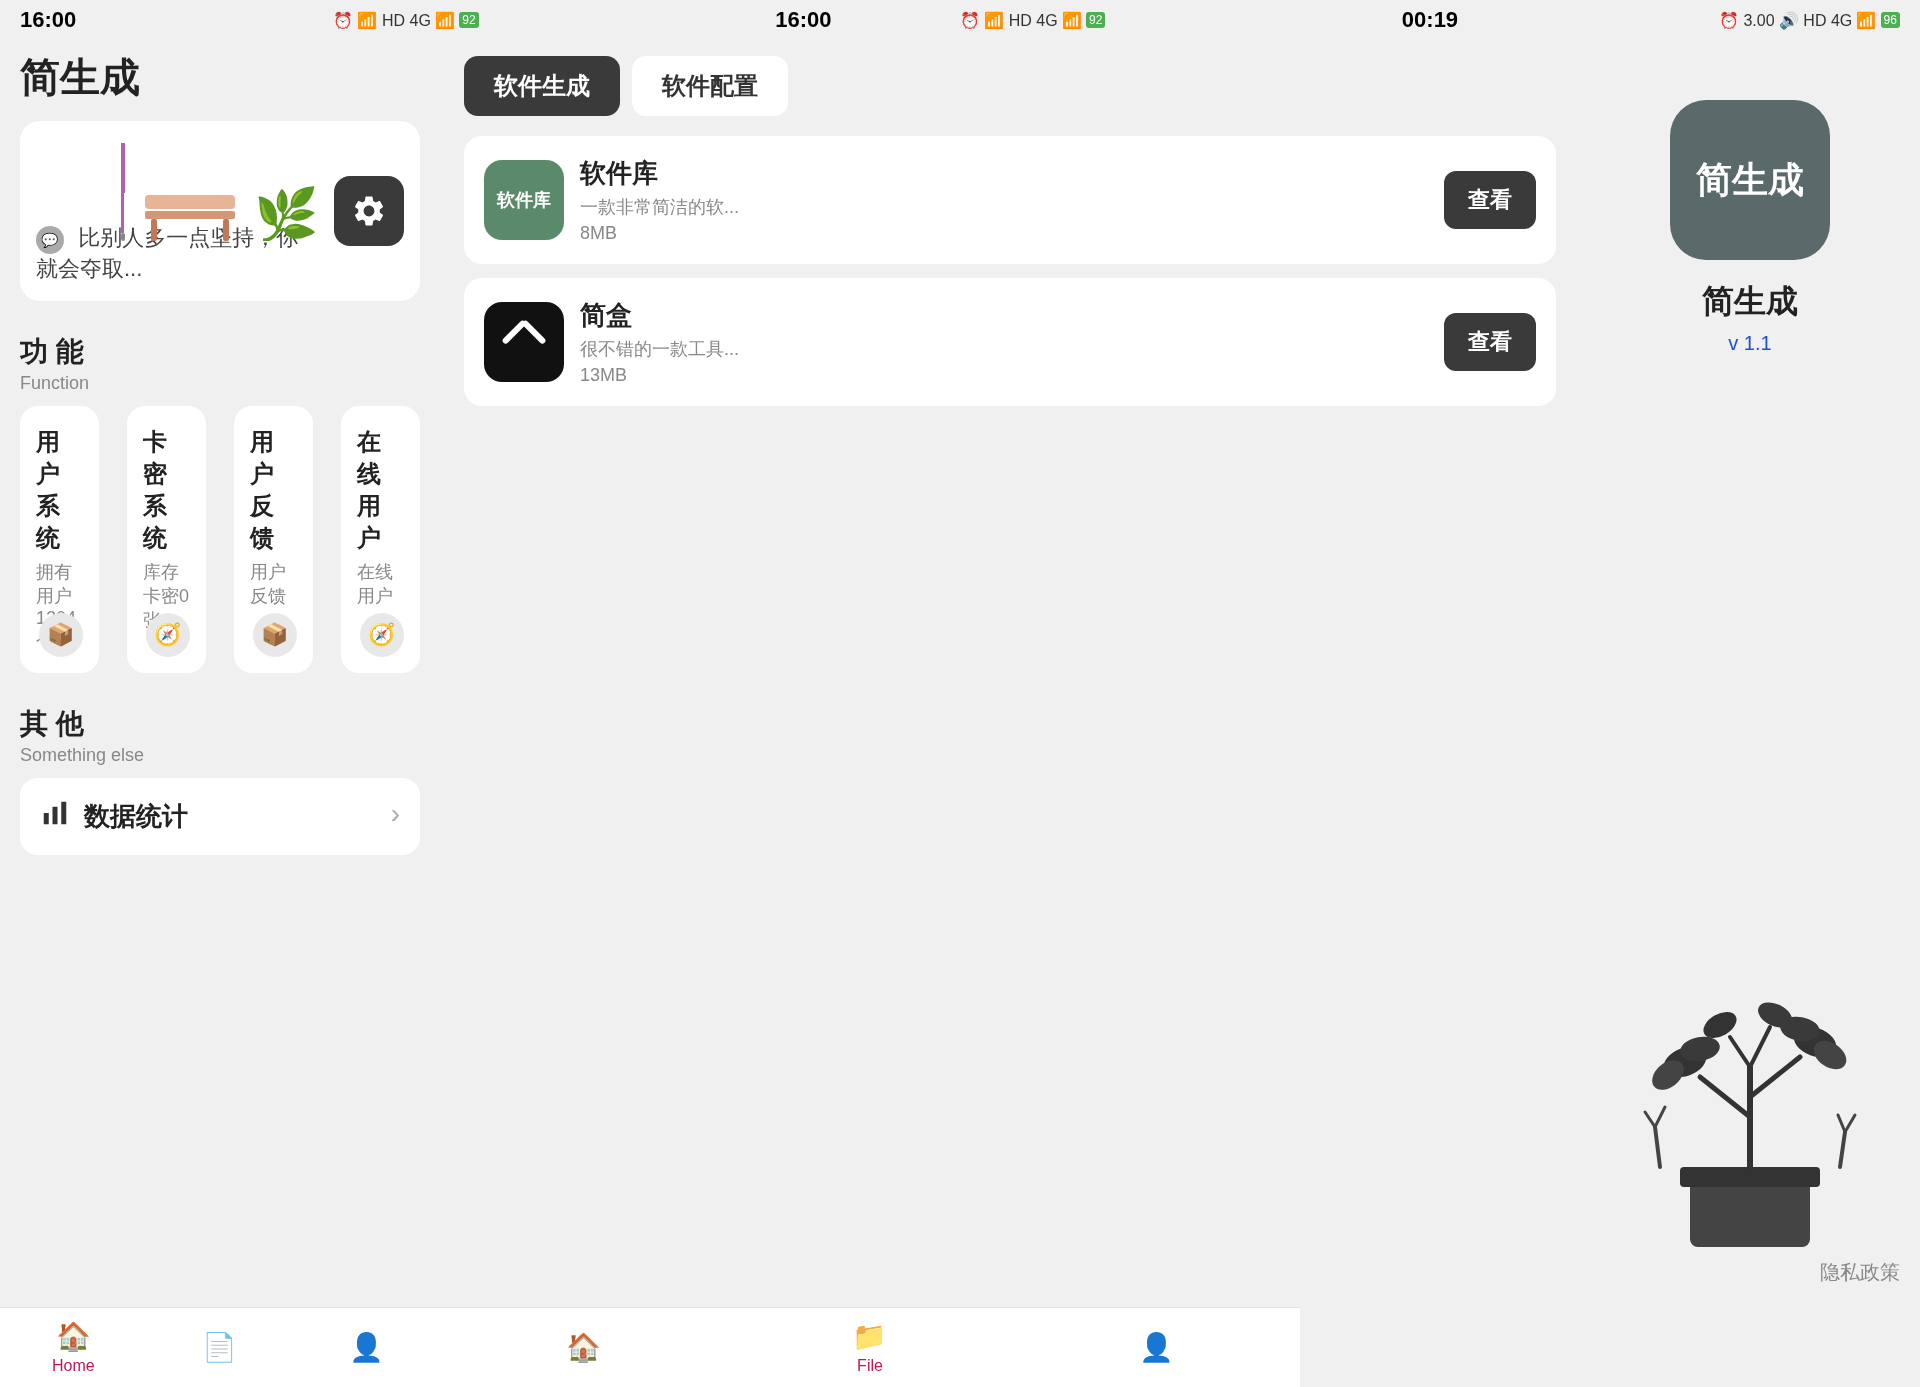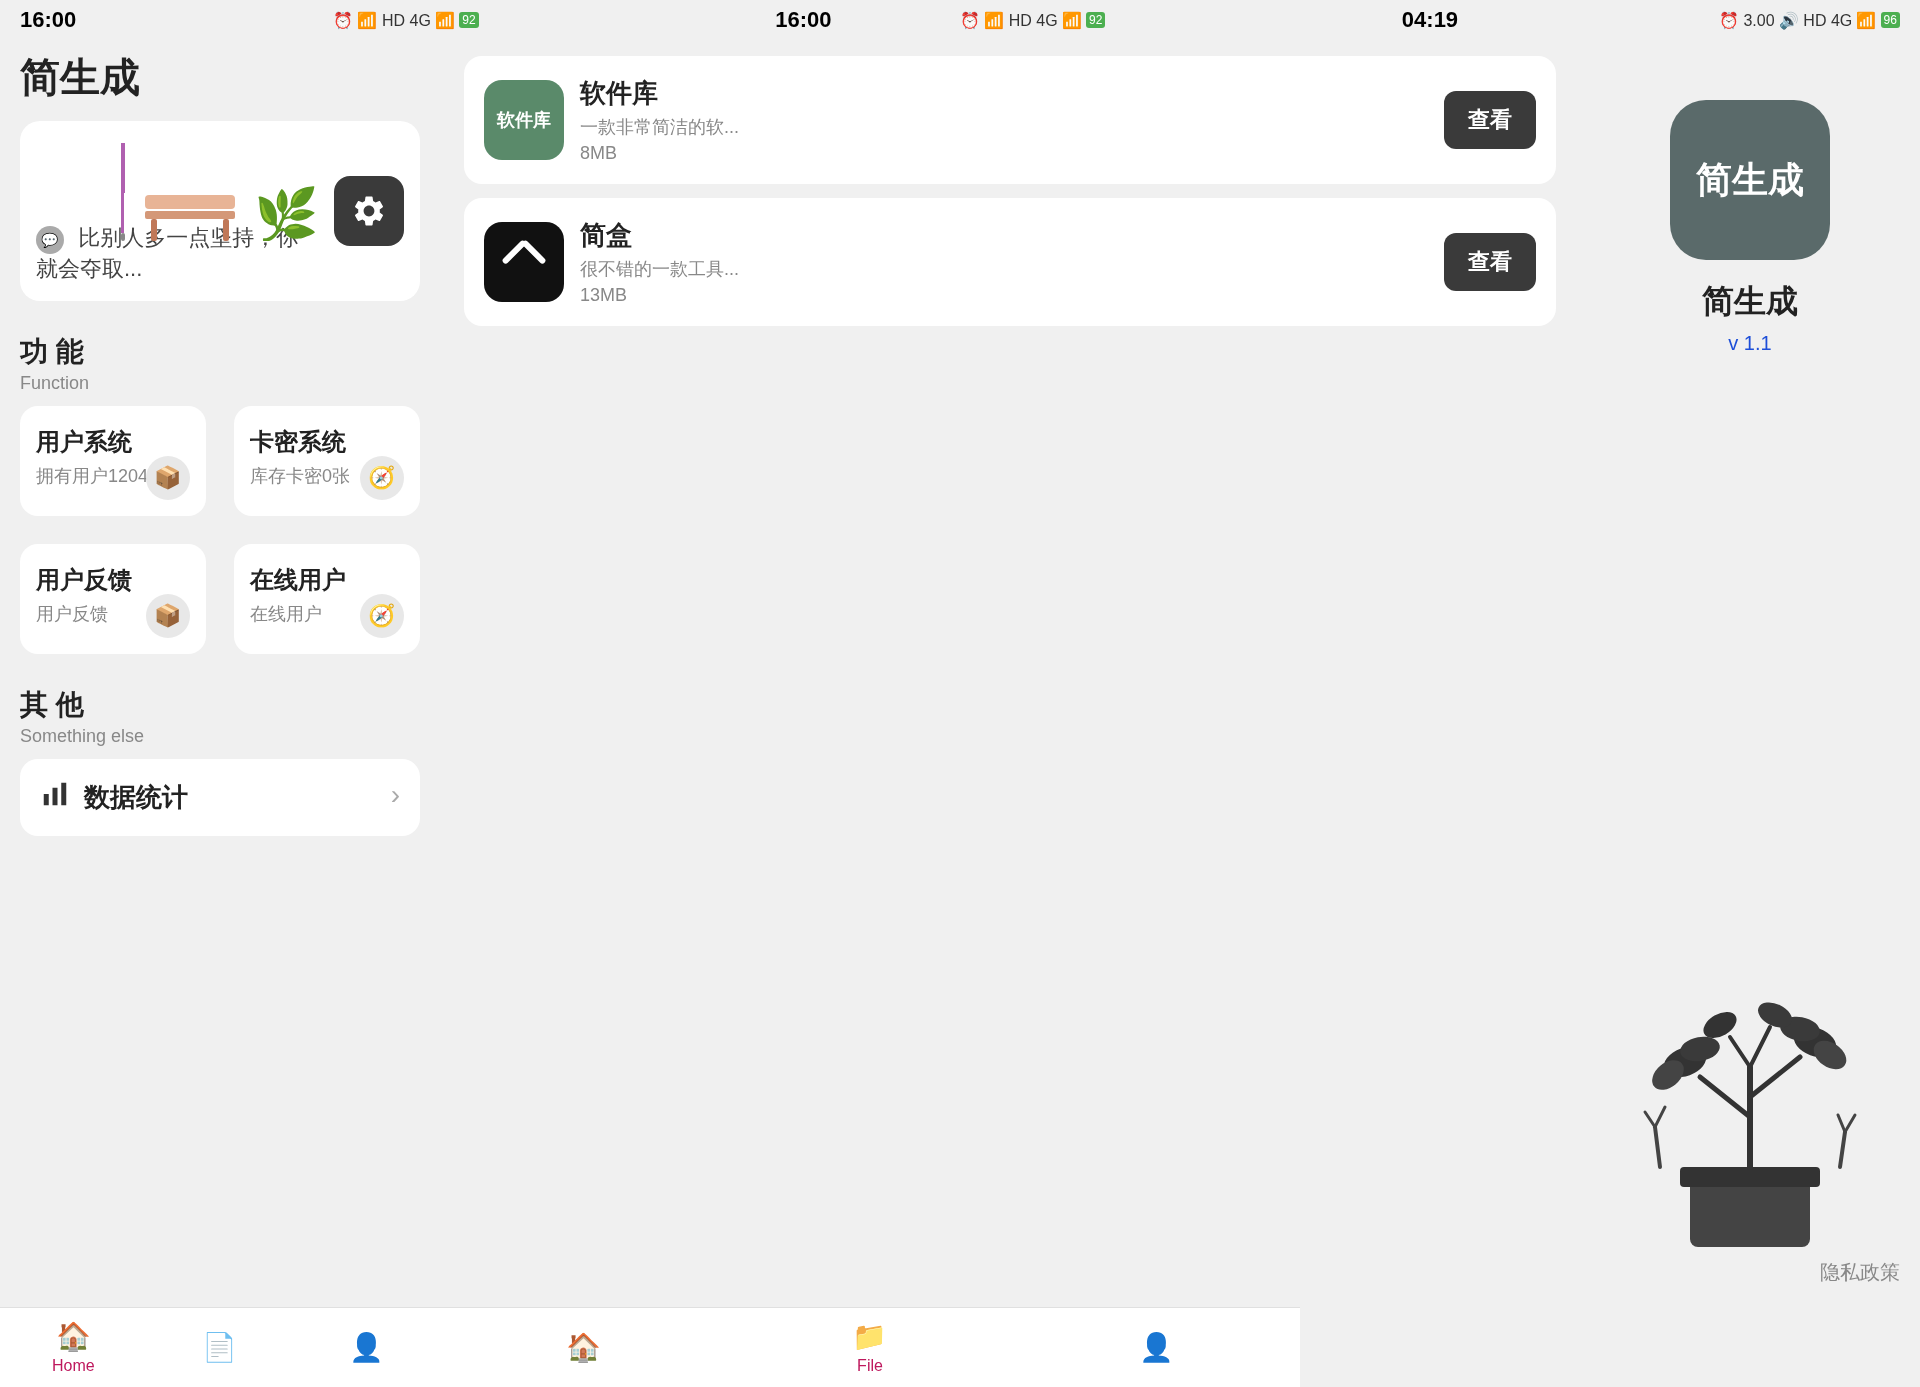--- a/index.html
+++ b/index.html
@@ -137,21 +137,21 @@
     }
     .section-title-en {
       font-size: 18px;
       color: #888;
       margin-top: 2px;
     }
 
     
     .function-grid {
       display: grid;
-      grid-template-columns: 1fr 1fr;
+      grid-template-columns: 1fr 1fr 1fr 1fr;
       gap: 28px;
       margin-bottom: 24px;
     }
     .function-card {
       background: white;
       border-radius: 18px;
       padding: 20px 16px;
       position: relative;
       min-height: 110px;
       cursor: pointer;
@@ -391,21 +391,21 @@
   <div class="status-section">
     <span class="status-icons">⏰ 📶 HD 4G 📶 <span class="battery-badge">92</span></span>
   </div>
   <div class="status-section center">
     <span class="status-time">16:00</span>
   </div>
   <div class="status-section">
     <span class="status-icons">⏰ 📶 HD 4G 📶 <span class="battery-badge">92</span></span>
   </div>
   <div class="status-section center">
-    <span class="status-time">04:19</span>
+    <span class="status-time">00:19</span>
   </div>
   <div class="status-section right">
     <span class="status-icons">⏰ 3.00 🔊 HD 4G 📶 <span class="battery-badge">96</span></span>
   </div>
 </div>
 
 <div class="main-content">
 
   <div class="left-panel">
     <h1 class="app-title">简生成</h1>
@@ -509,20 +509,24 @@
         <span class="stats-arrow">›</span>
       </div>
     </div>
   </div>
 
   <div style="flex:1; display:flex; flex-direction:column; background:#f0f0f0;">
 
     <div style="flex:1; display:flex; overflow:hidden;">
 
       <div class="software-panel">
+        <div class="tab-bar">
+          <button class="tab-btn active">软件生成</button>
+          <button class="tab-btn inactive">软件配置</button>
+        </div>
 
         <div class="software-list">
 
           <div class="software-card">
             <div class="software-icon" style="background:#5a8a6a; font-size:18px;">
               <span>软件库</span>
             </div>
             <div class="software-info">
               <div class="software-name">软件库</div>
               <div class="software-desc">一款非常简洁的软...</div>

